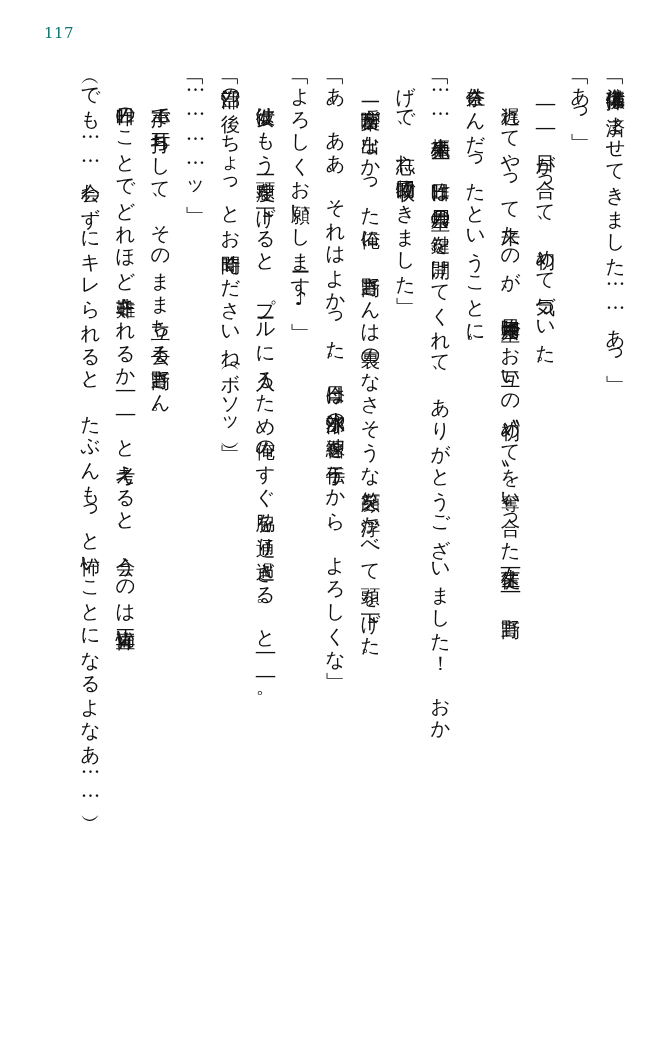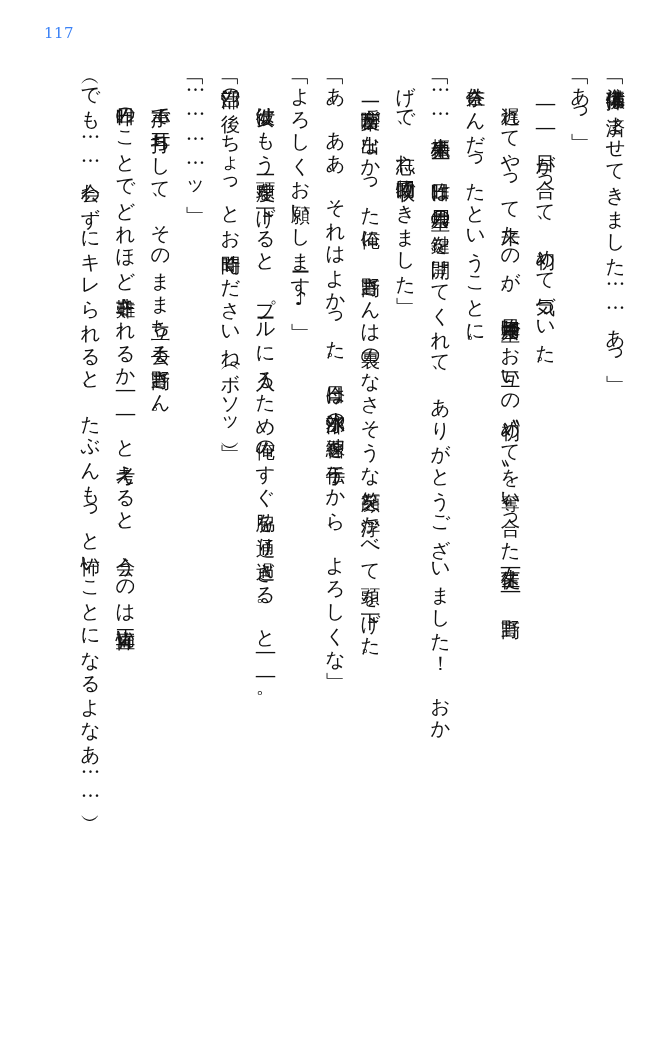--- a/index.html
+++ b/index.html
@@ -22,21 +22,21 @@
     width: 669px;
     height: 1050px;
     background: #ffffff;
   }
   .page-number {
     position: absolute;
     left: 44px;
     top: 24px;
     font-size: 15px;
     letter-spacing: 0.5px;
-    color: #3b82f6;
+    color: #0f766e;
     font-family: "DejaVu Serif", "Liberation Serif", serif;
   }
   .text-body {
     position: absolute;
     right: 36px;
     top: 72px;
     width: 590px;
     height: 920px;
     writing-mode: vertical-rl;
     -webkit-writing-mode: vertical-rl;

